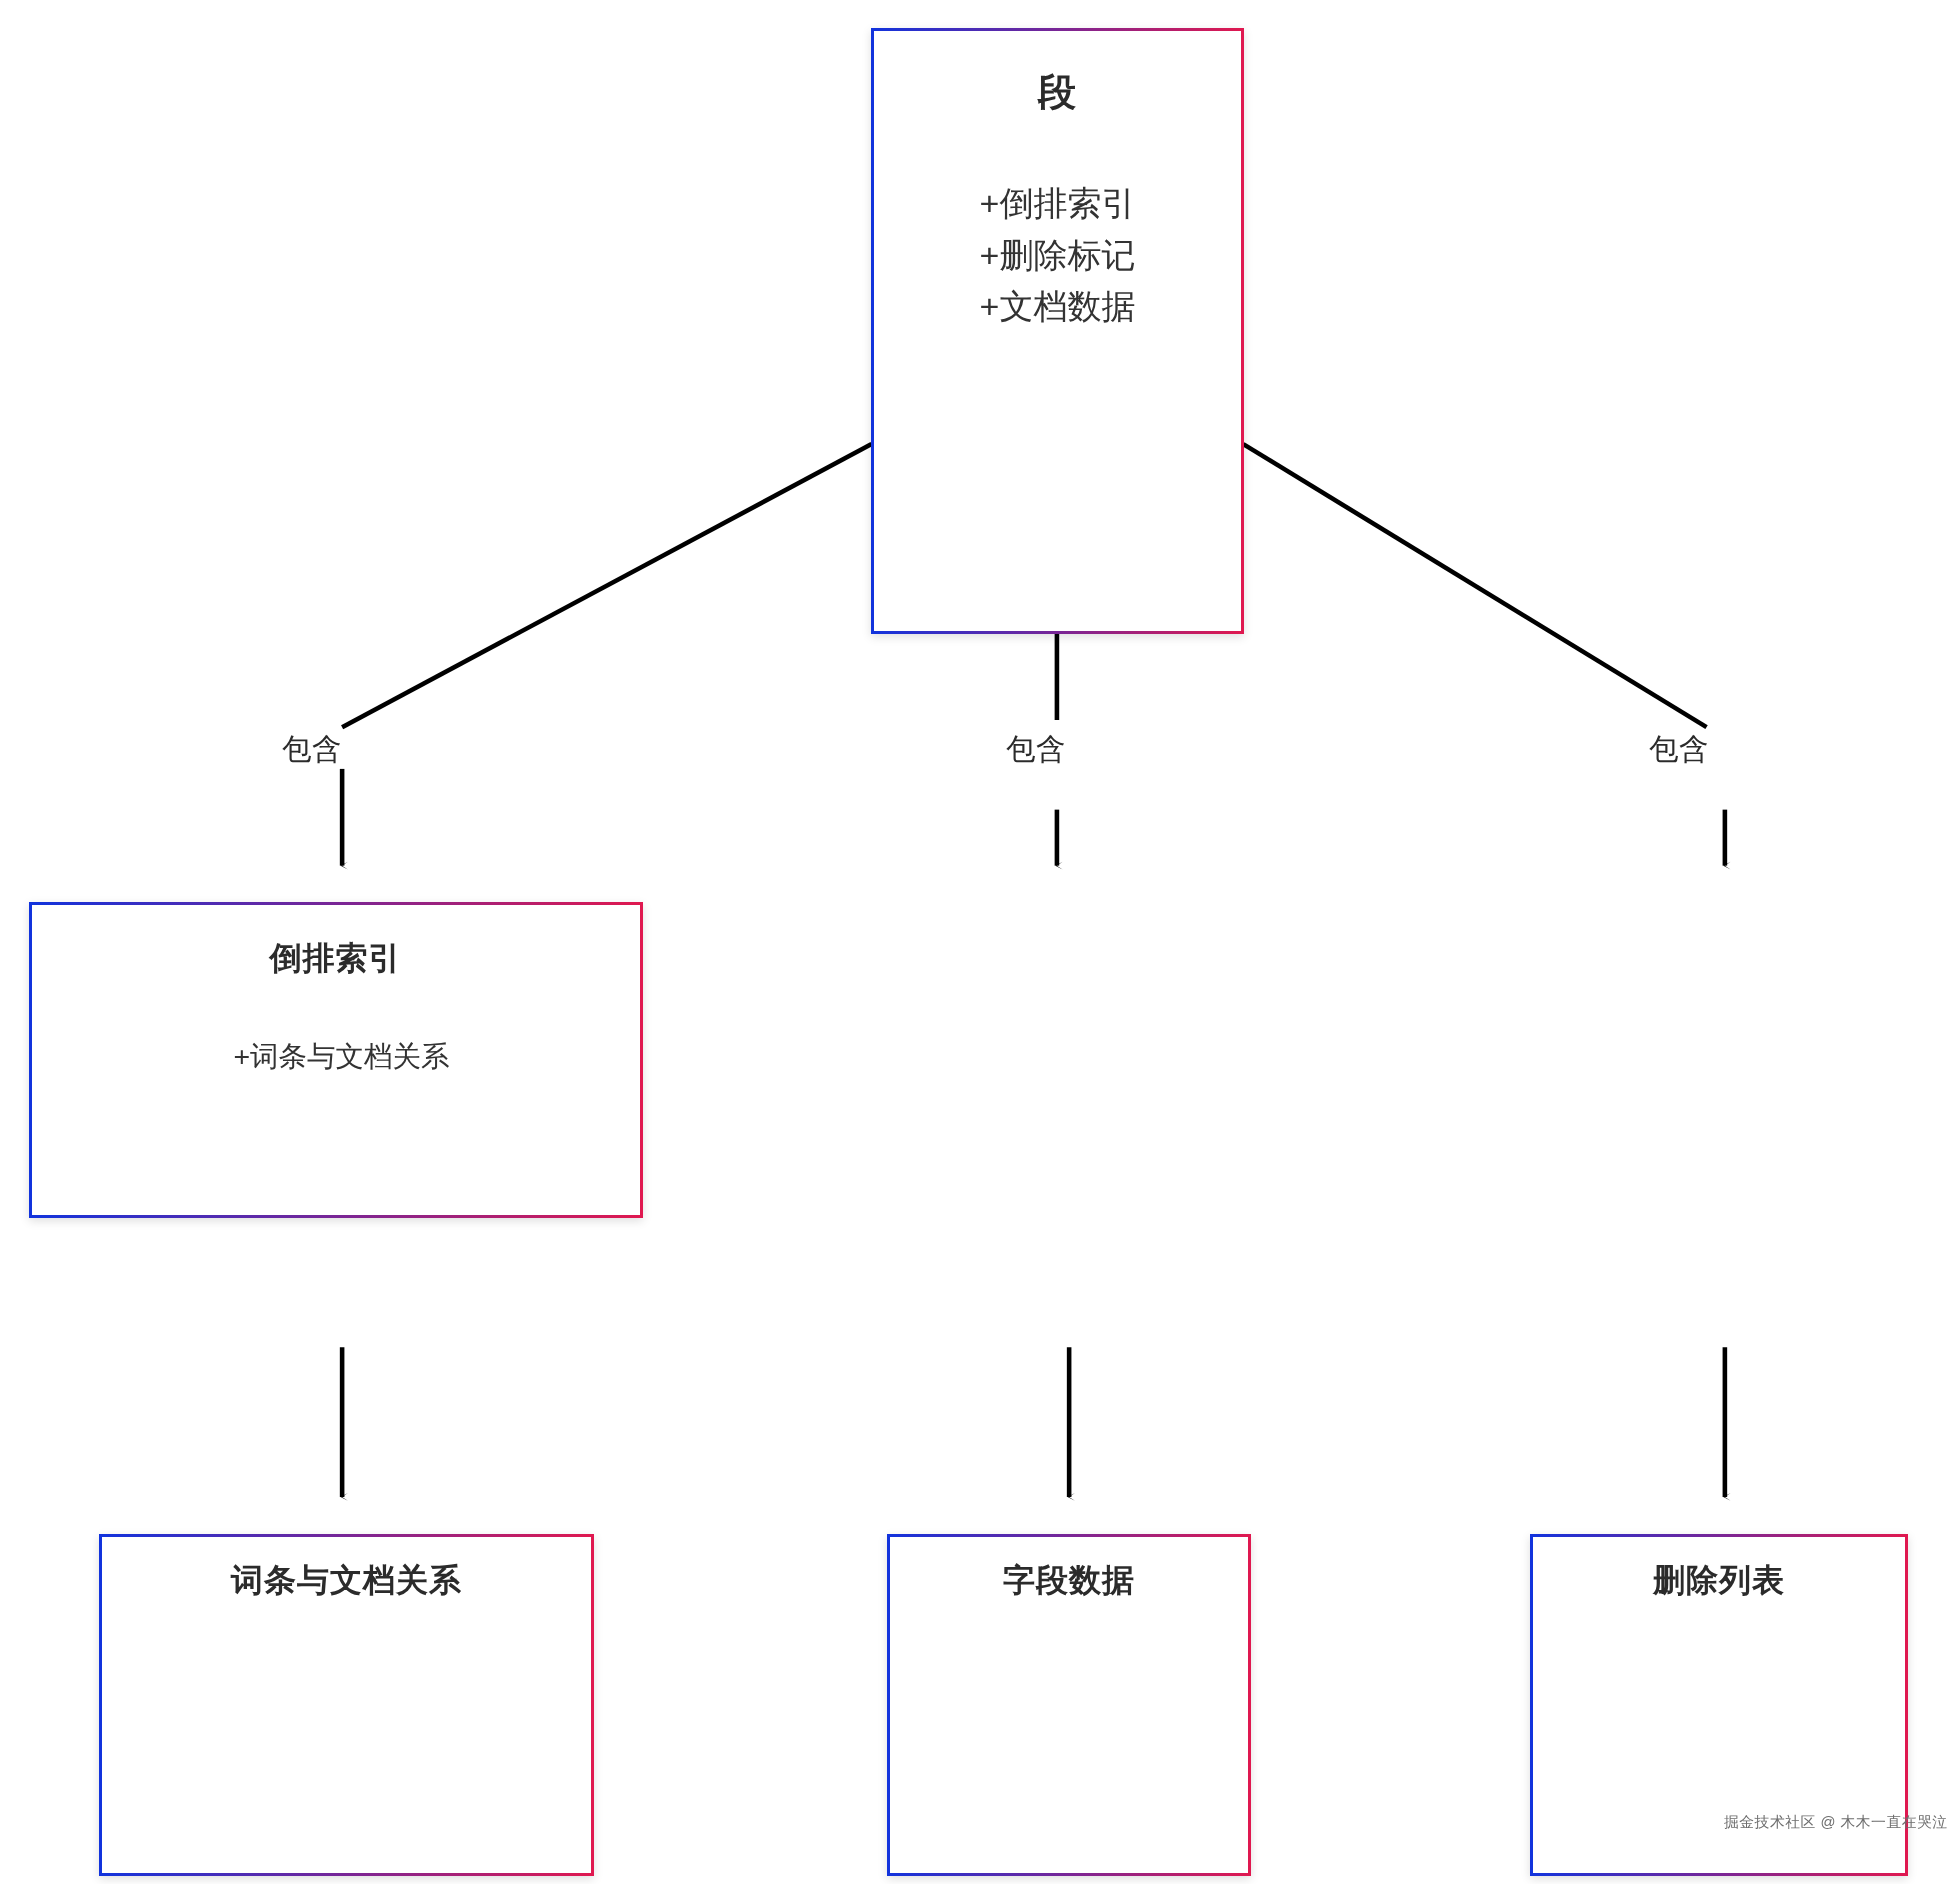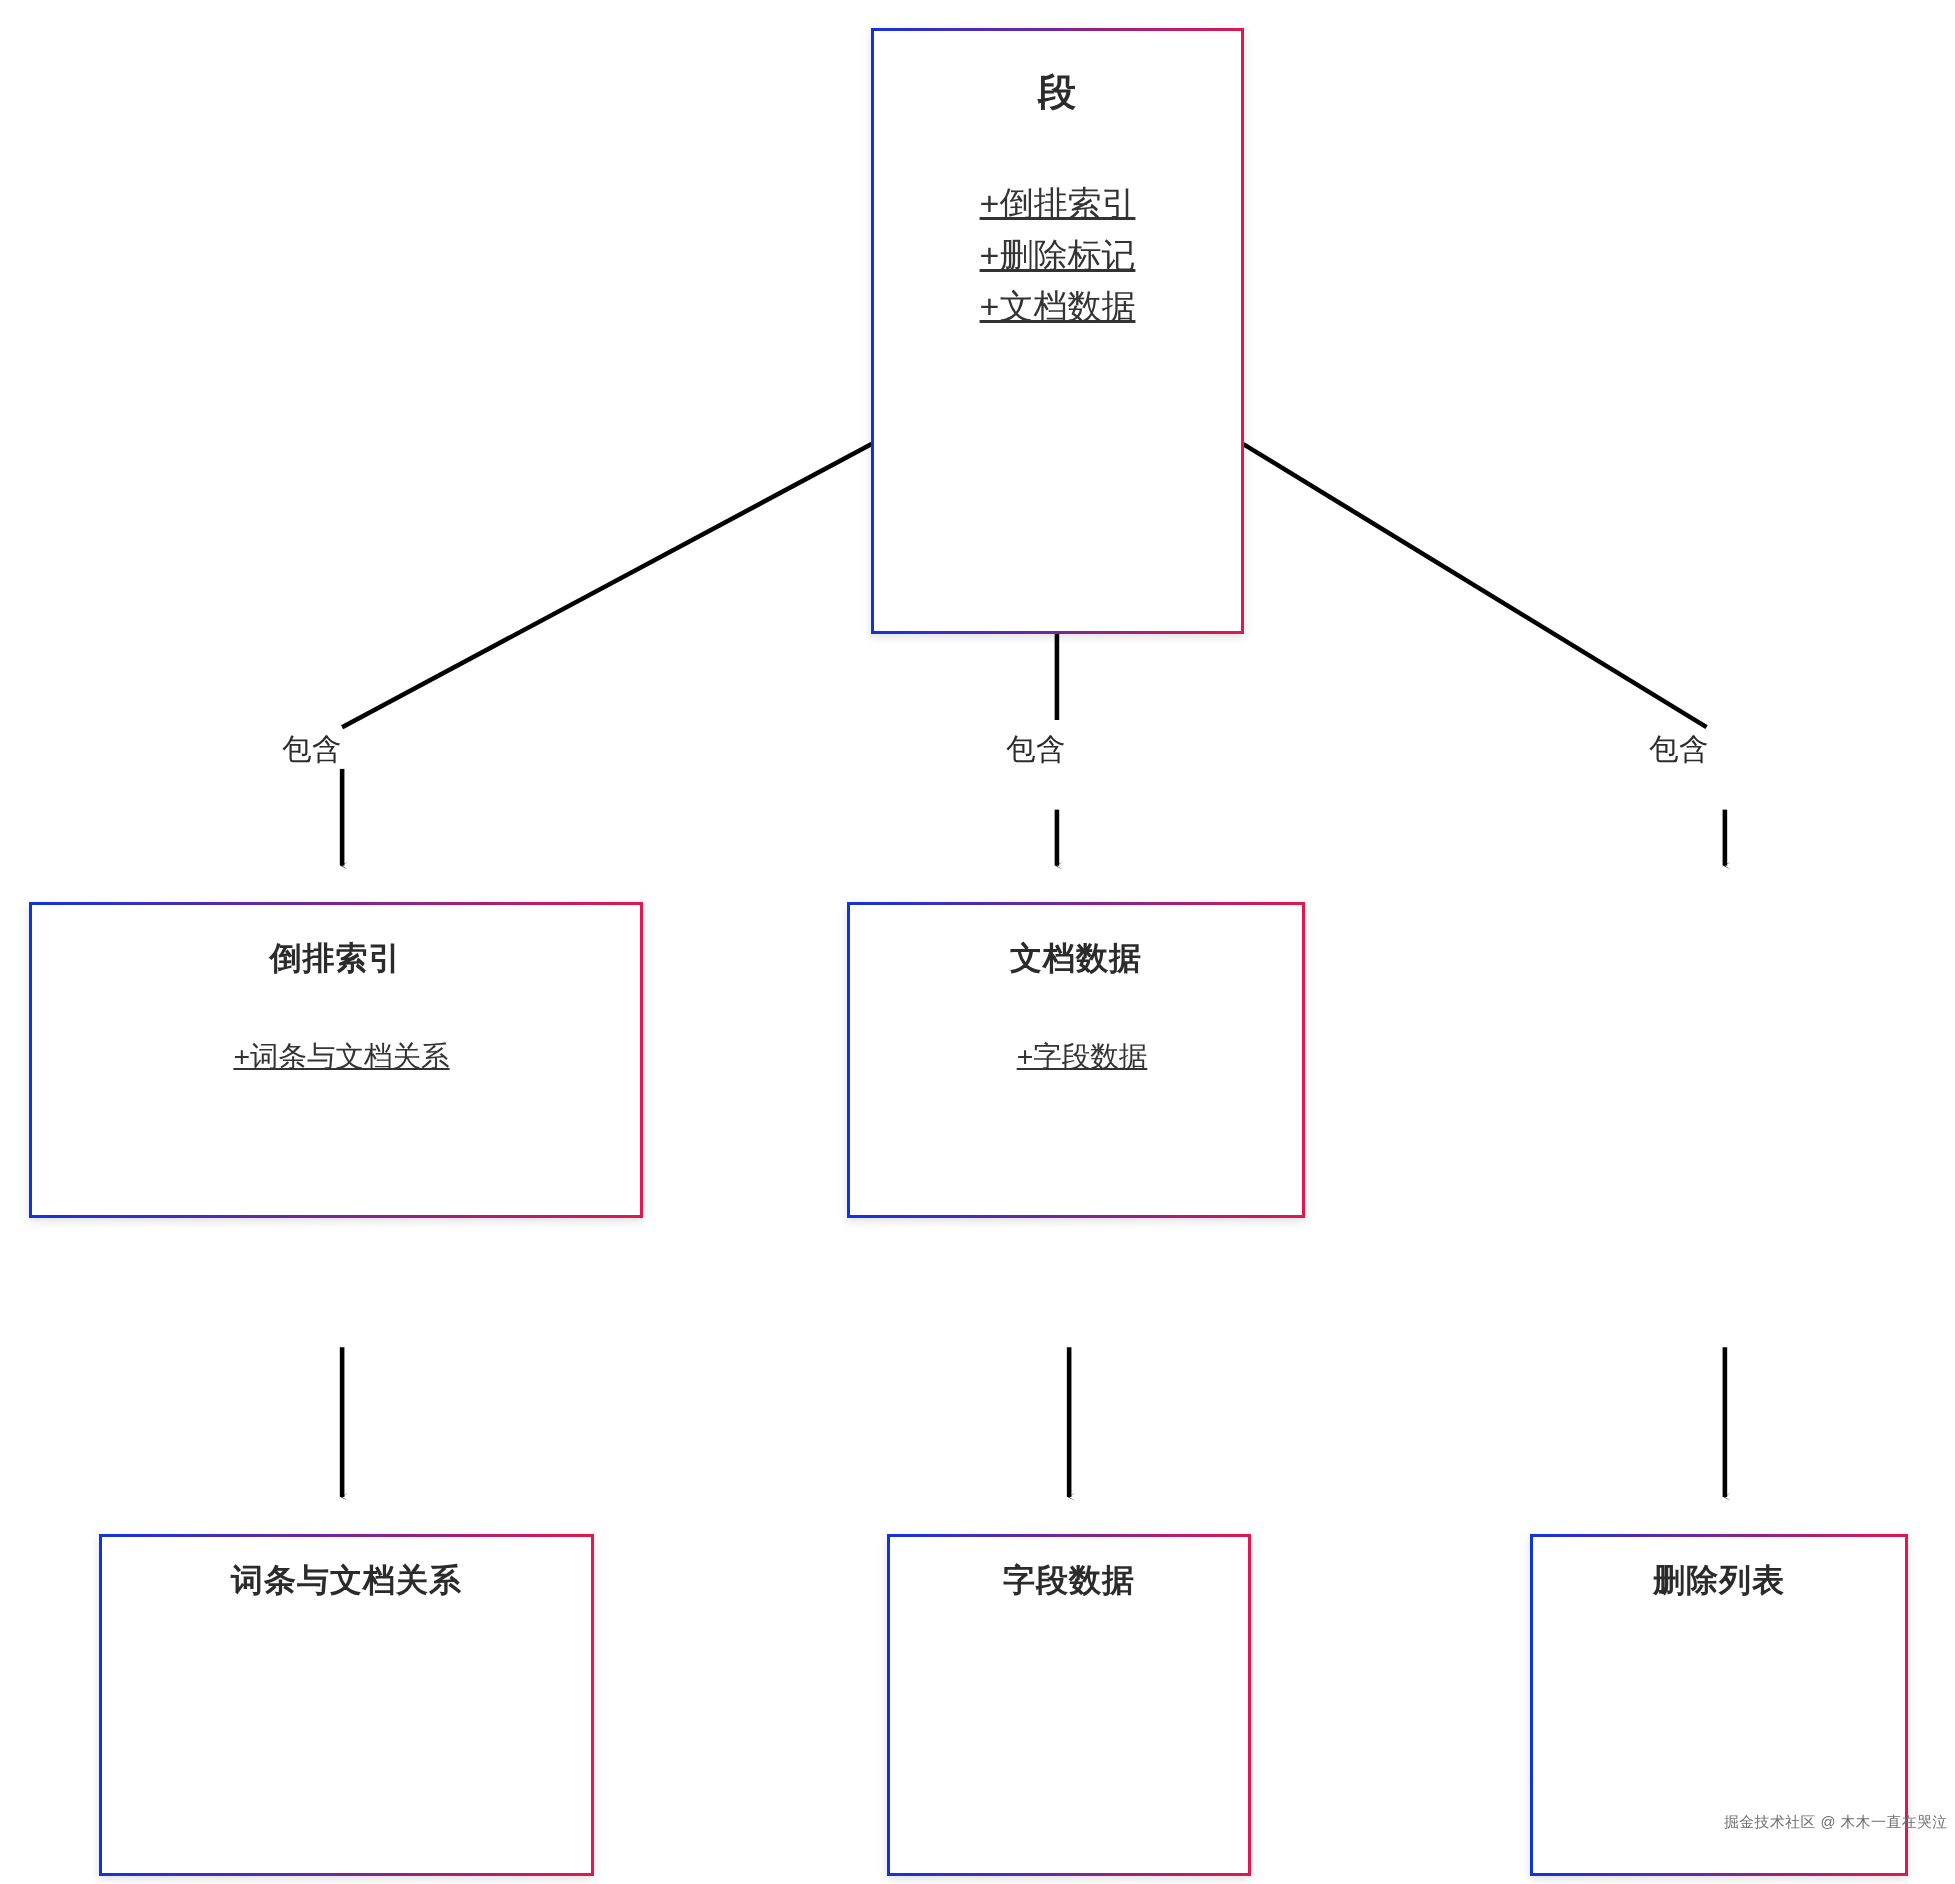--- a/index.html
+++ b/index.html
@@ -39,21 +39,20 @@
     text-align: center;
     font-weight: 700;
     color: #2b2b2b;
     letter-spacing: 1px;
     white-space: nowrap;
   }
   .node-attrs {
     color: #333333;
     font-weight: 400;
     white-space: nowrap;
-    text-decoration: underline;
   }
   .attr-line { line-height: 1.52; }
 
   
   #node-segment {
     left: 871px; top: 28px;
     width: 373px; height: 606px;
   }
   #node-segment .node-title {
     font-size: 38px;
@@ -165,26 +164,20 @@
     </div>
   </div>
 
   <div class="node node-mid" id="node-inverted-index" style="--c1:#1133dd; --c2:#e0184f;">
     <div class="node-title">倒排索引</div>
     <div class="node-attrs">
       <div class="attr-line">+词条与文档关系</div>
     </div>
   </div>
 
-  <div class="node node-mid" id="node-doc-data" style="--c1:#1133dd; --c2:#e0184f;">
-    <div class="node-title">文档数据</div>
-    <div class="node-attrs">
-      <div class="attr-line">+字段数据</div>
-    </div>
-  </div>
 
 
   <div class="node node-bot" id="node-term-doc-rel" style="--c1:#1133dd; --c2:#e0184f;">
     <div class="node-title">词条与文档关系</div>
   </div>
 
   <div class="node node-bot" id="node-field-data" style="--c1:#1133dd; --c2:#e0184f;">
     <div class="node-title">字段数据</div>
   </div>
 

